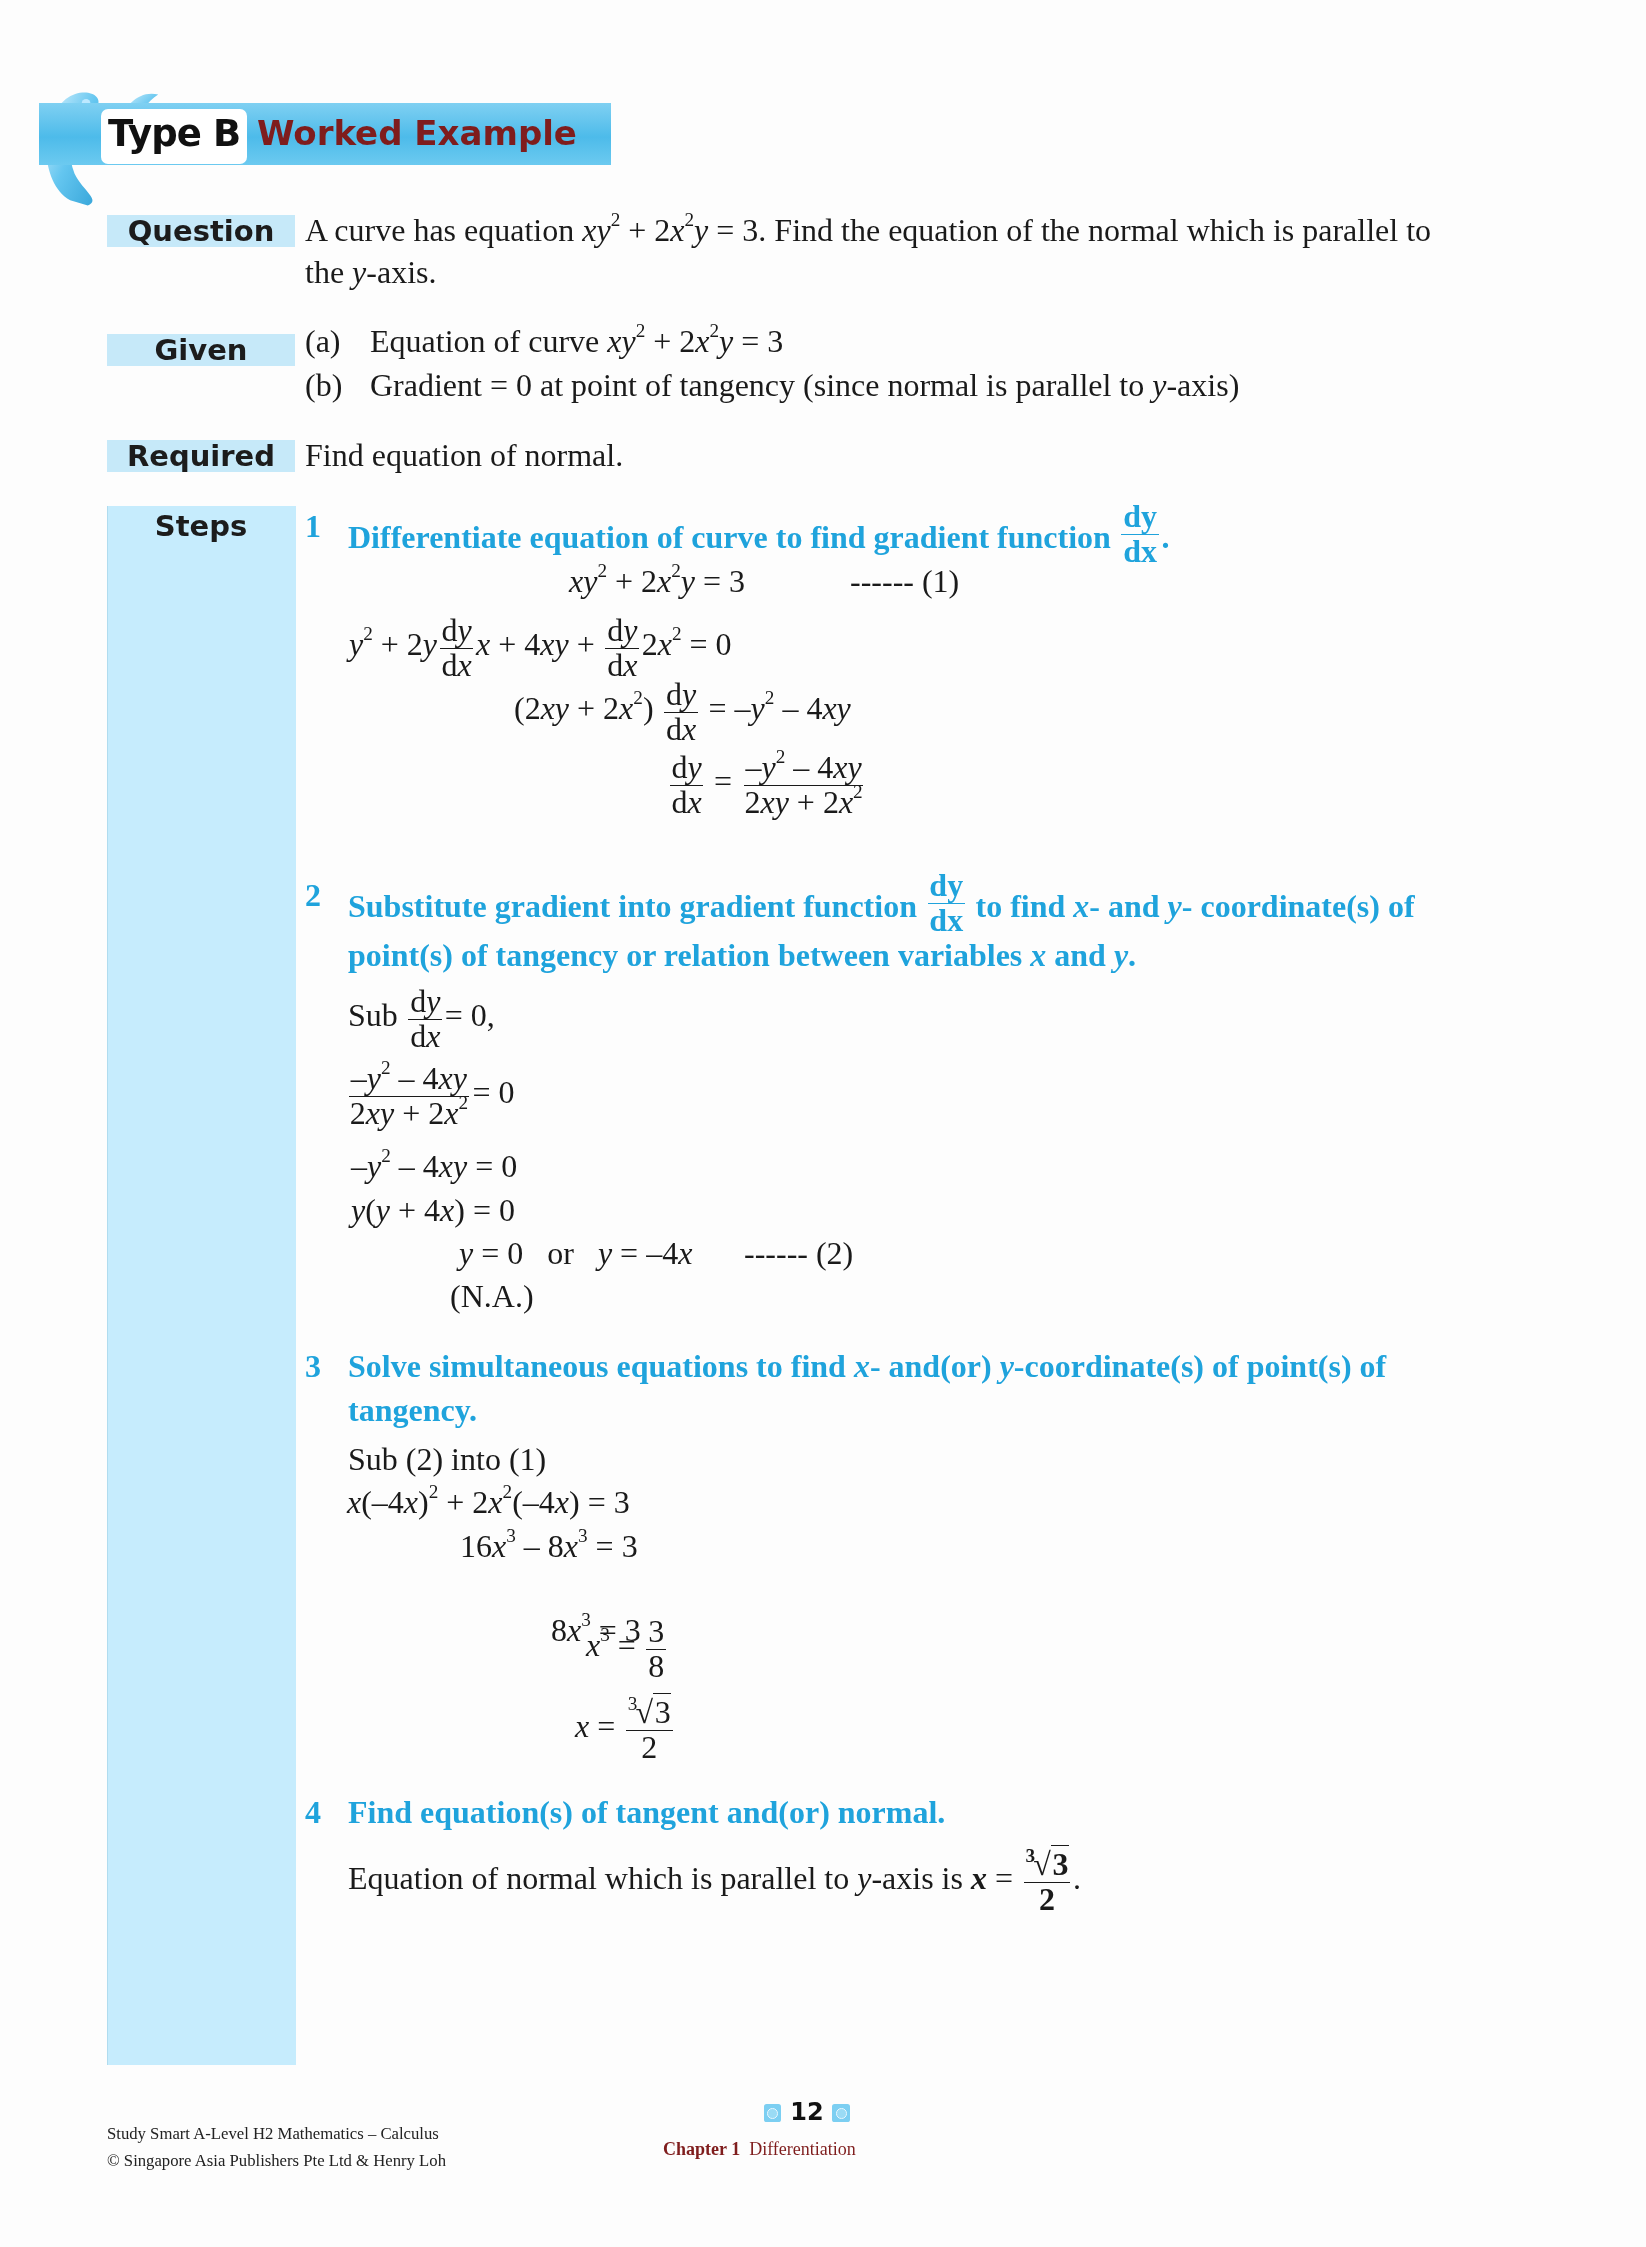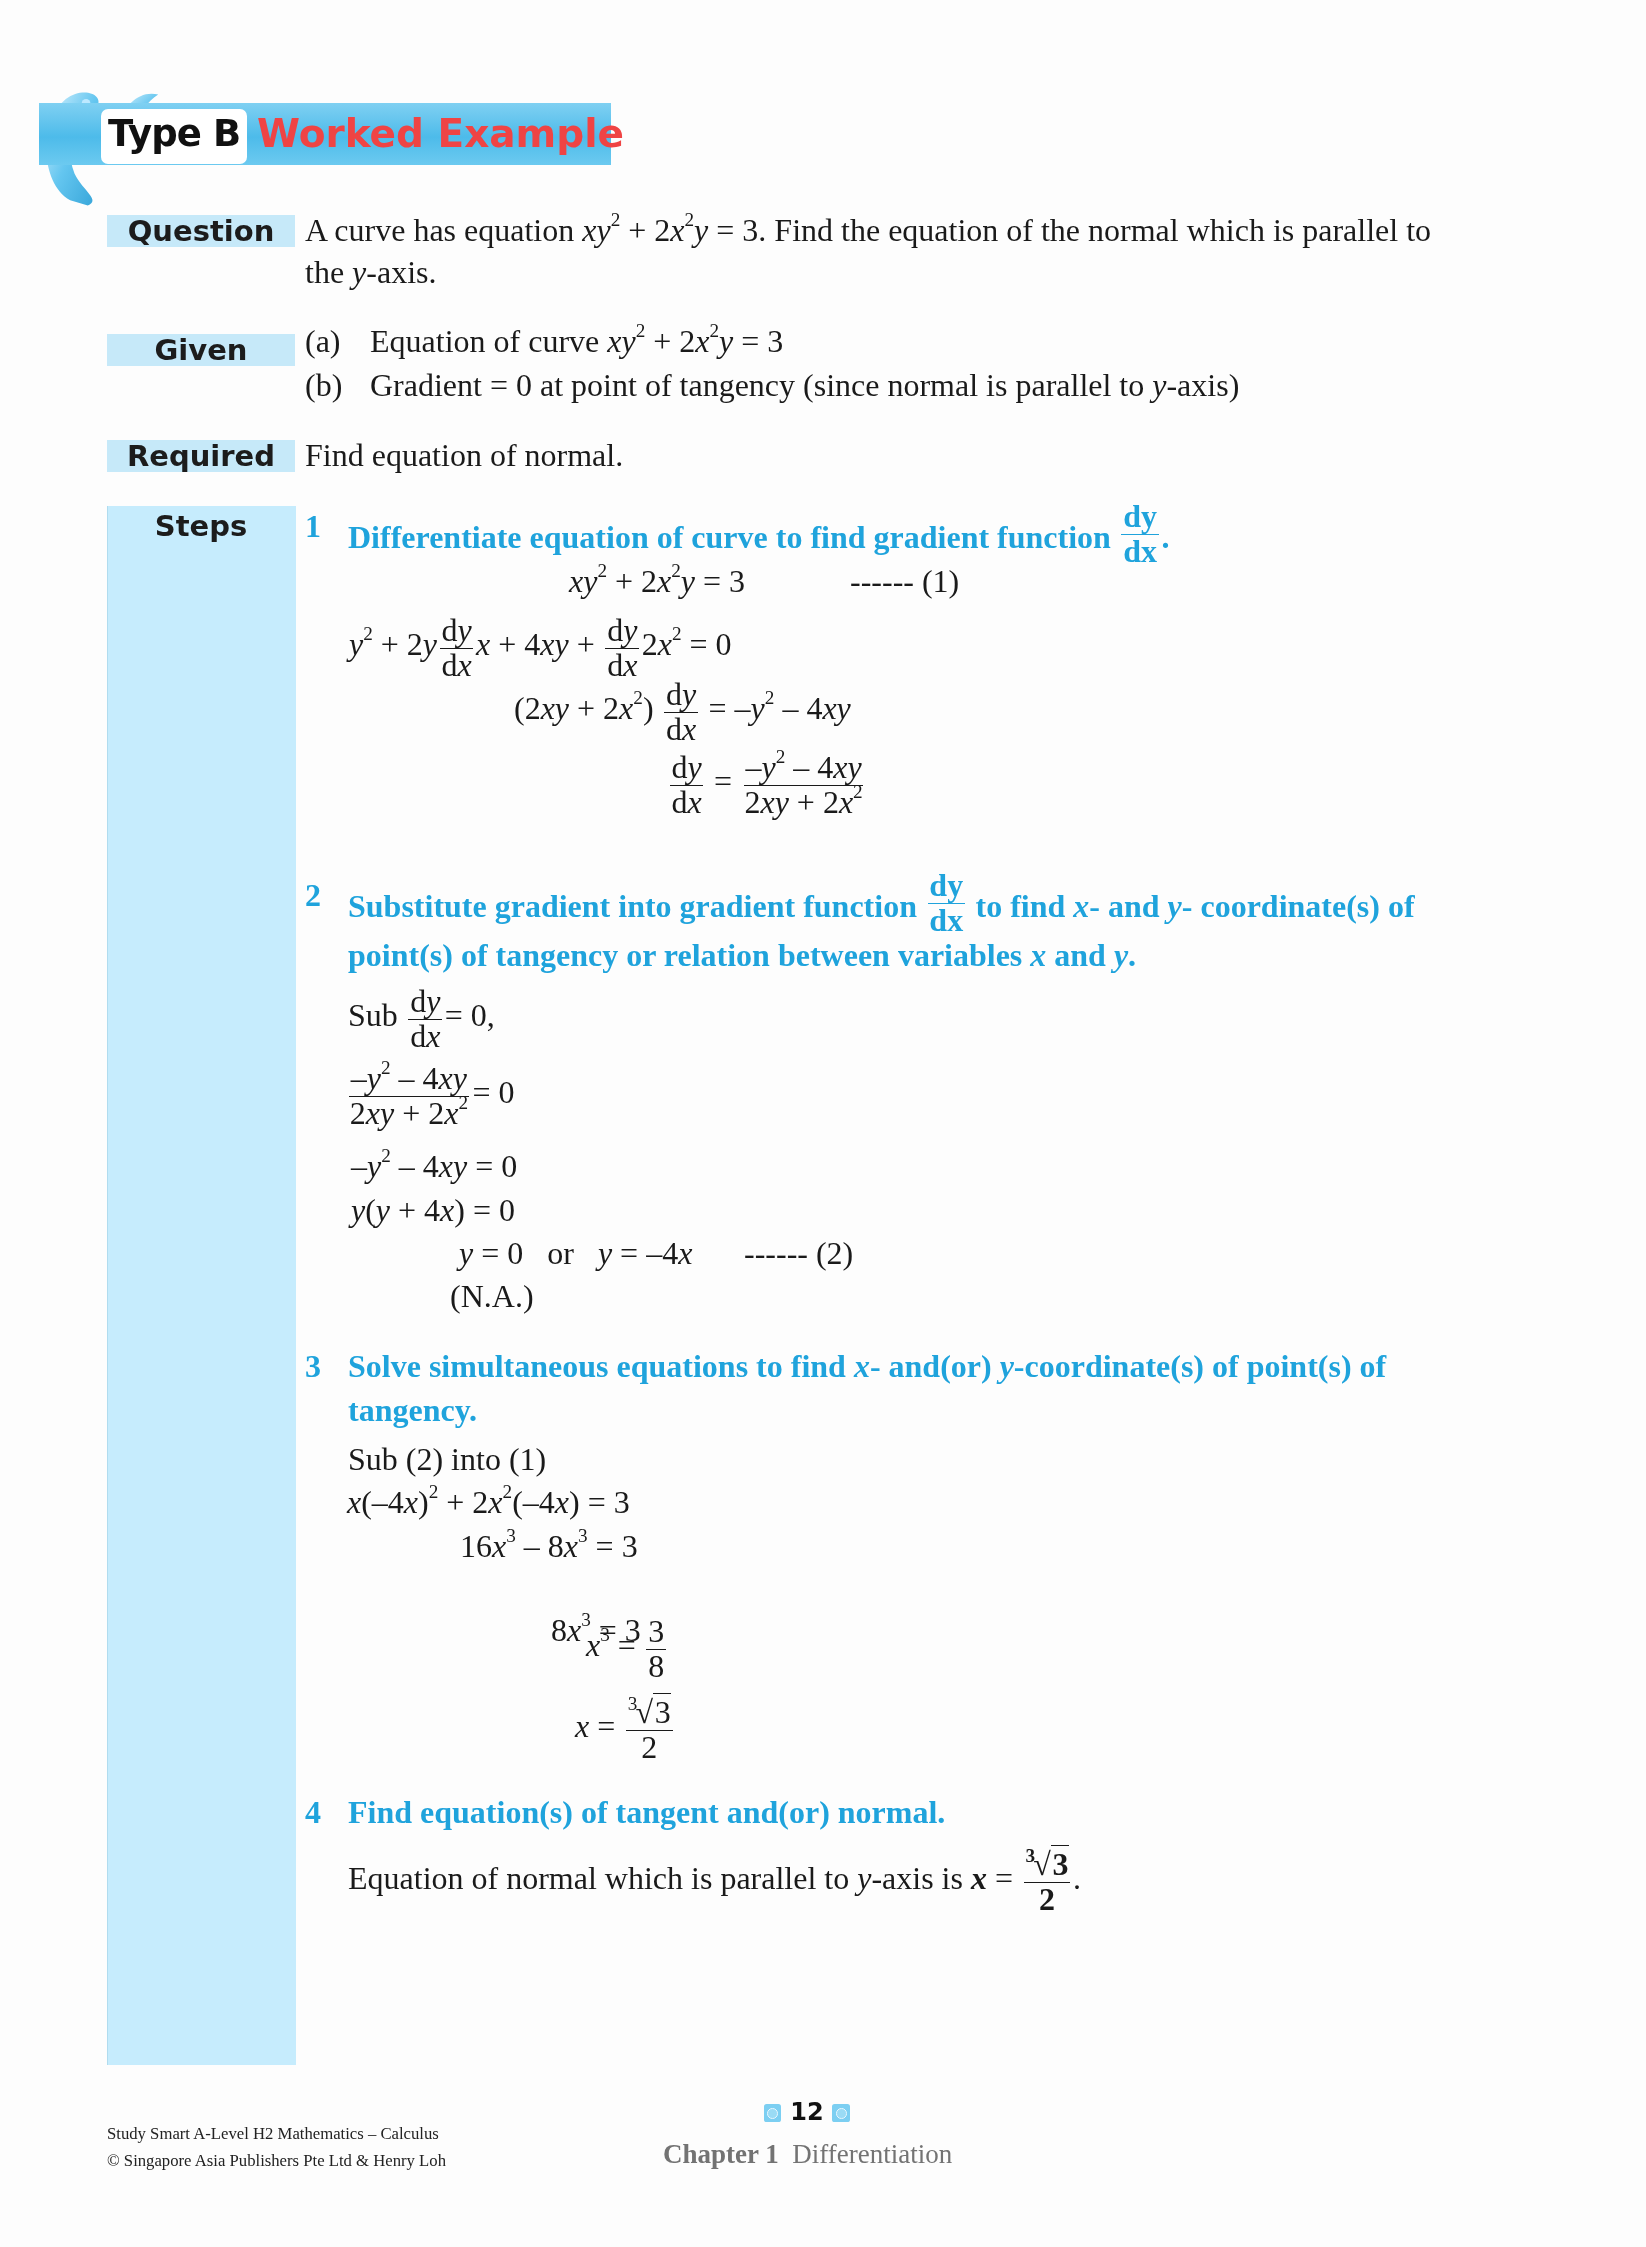--- a/index.html
+++ b/index.html
@@ -8,21 +8,21 @@
   .abs { position:absolute; }
   .sans { font-family:"DejaVu Sans", "Liberation Sans", sans-serif; }
 
   
   .banner { left:39px; top:103px; width:572px; height:62px;
             background:linear-gradient(180deg,#7fd0f2 0%,#4dbbea 55%,#6ccaf0 100%); }
   .wave { left:35px; top:77px; width:132px; height:132px; }
   .banner-type { left:101px; top:109px; height:55px; padding:0 7px; background:#fff;
                  border-radius:7px; font-weight:bold; font-size:37px; line-height:49px; color:#111;
                  letter-spacing:-0.9px; }
-  .banner-title { left:257px; top:109px; font-weight:bold; font-size:39px; line-height:49px; color:#ef4444; }
+  .banner-title { left:257px; top:109px; font-weight:bold; font-size:34px; line-height:49px; color:#7f1d1d; }
 
   
   .label { left:107px; width:188px; height:32px; background:#c6e9f9; text-align:center;
            font-weight:bold; font-size:29px; line-height:32px; color:#1c1c1c; }
   .steps-panel { left:107px; top:506px; width:188px; height:1559px; background:#c6ecfd;
                  border-left:1.8px solid #b0dcef; }
   .steps-label { left:107px; top:509px; width:188px; text-align:center; font-weight:bold; font-size:29px; color:#1c1c1c; }
 
   .txt { font-size:32px; line-height:39px; white-space:nowrap; }
   .blue { color:#1fa3dc; font-weight:bold; }
@@ -38,21 +38,21 @@
   .rad { position:relative; }
   .rad .idx { font-size:60%; position:relative; top:-0.7em; margin-right:-1.8px; }
   .rad .sq { border-top:1.8px solid currentColor; padding-left:1.8px; }
 
   .footer-left { left:107px; top:2120px; font-size:16.7px; line-height:27px; color:#222; }
   .footer-page { left:755px; top:2098px; font-family:"DejaVu Sans", sans-serif; font-weight:bold; font-size:24px; color:#111; }
   .orn { display:inline-block; width:17.6px; height:17.6px; background:#7ccff2; border-radius:2.6px;
          position:relative; vertical-align:middle; margin:0 8.8px; }
   .orn::after { content:""; position:absolute; left:3.5px; top:3.5px; width:8.8px; height:8.8px; border-radius:50%;
                 border:0.9px solid #e8f7ff; background:#9adbf5; }
-  .footer-chapter { left:663px; top:2139px; font-size:27px; color:#737373; }
+  .footer-chapter { left:663px; top:2139px; font-size:18px; color:#7f1d1d; }
 </style>
 </head>
 <body>
 
 <svg class="abs wave" viewBox="0 0 150 150">
   <defs>
     <linearGradient id="wg" x1="0" y1="0" x2="1" y2="1">
       <stop offset="0" stop-color="#d9f3ff"></stop>
       <stop offset="0.5" stop-color="#5cc3ef"></stop>
       <stop offset="1" stop-color="#2a9fd6"></stop>

